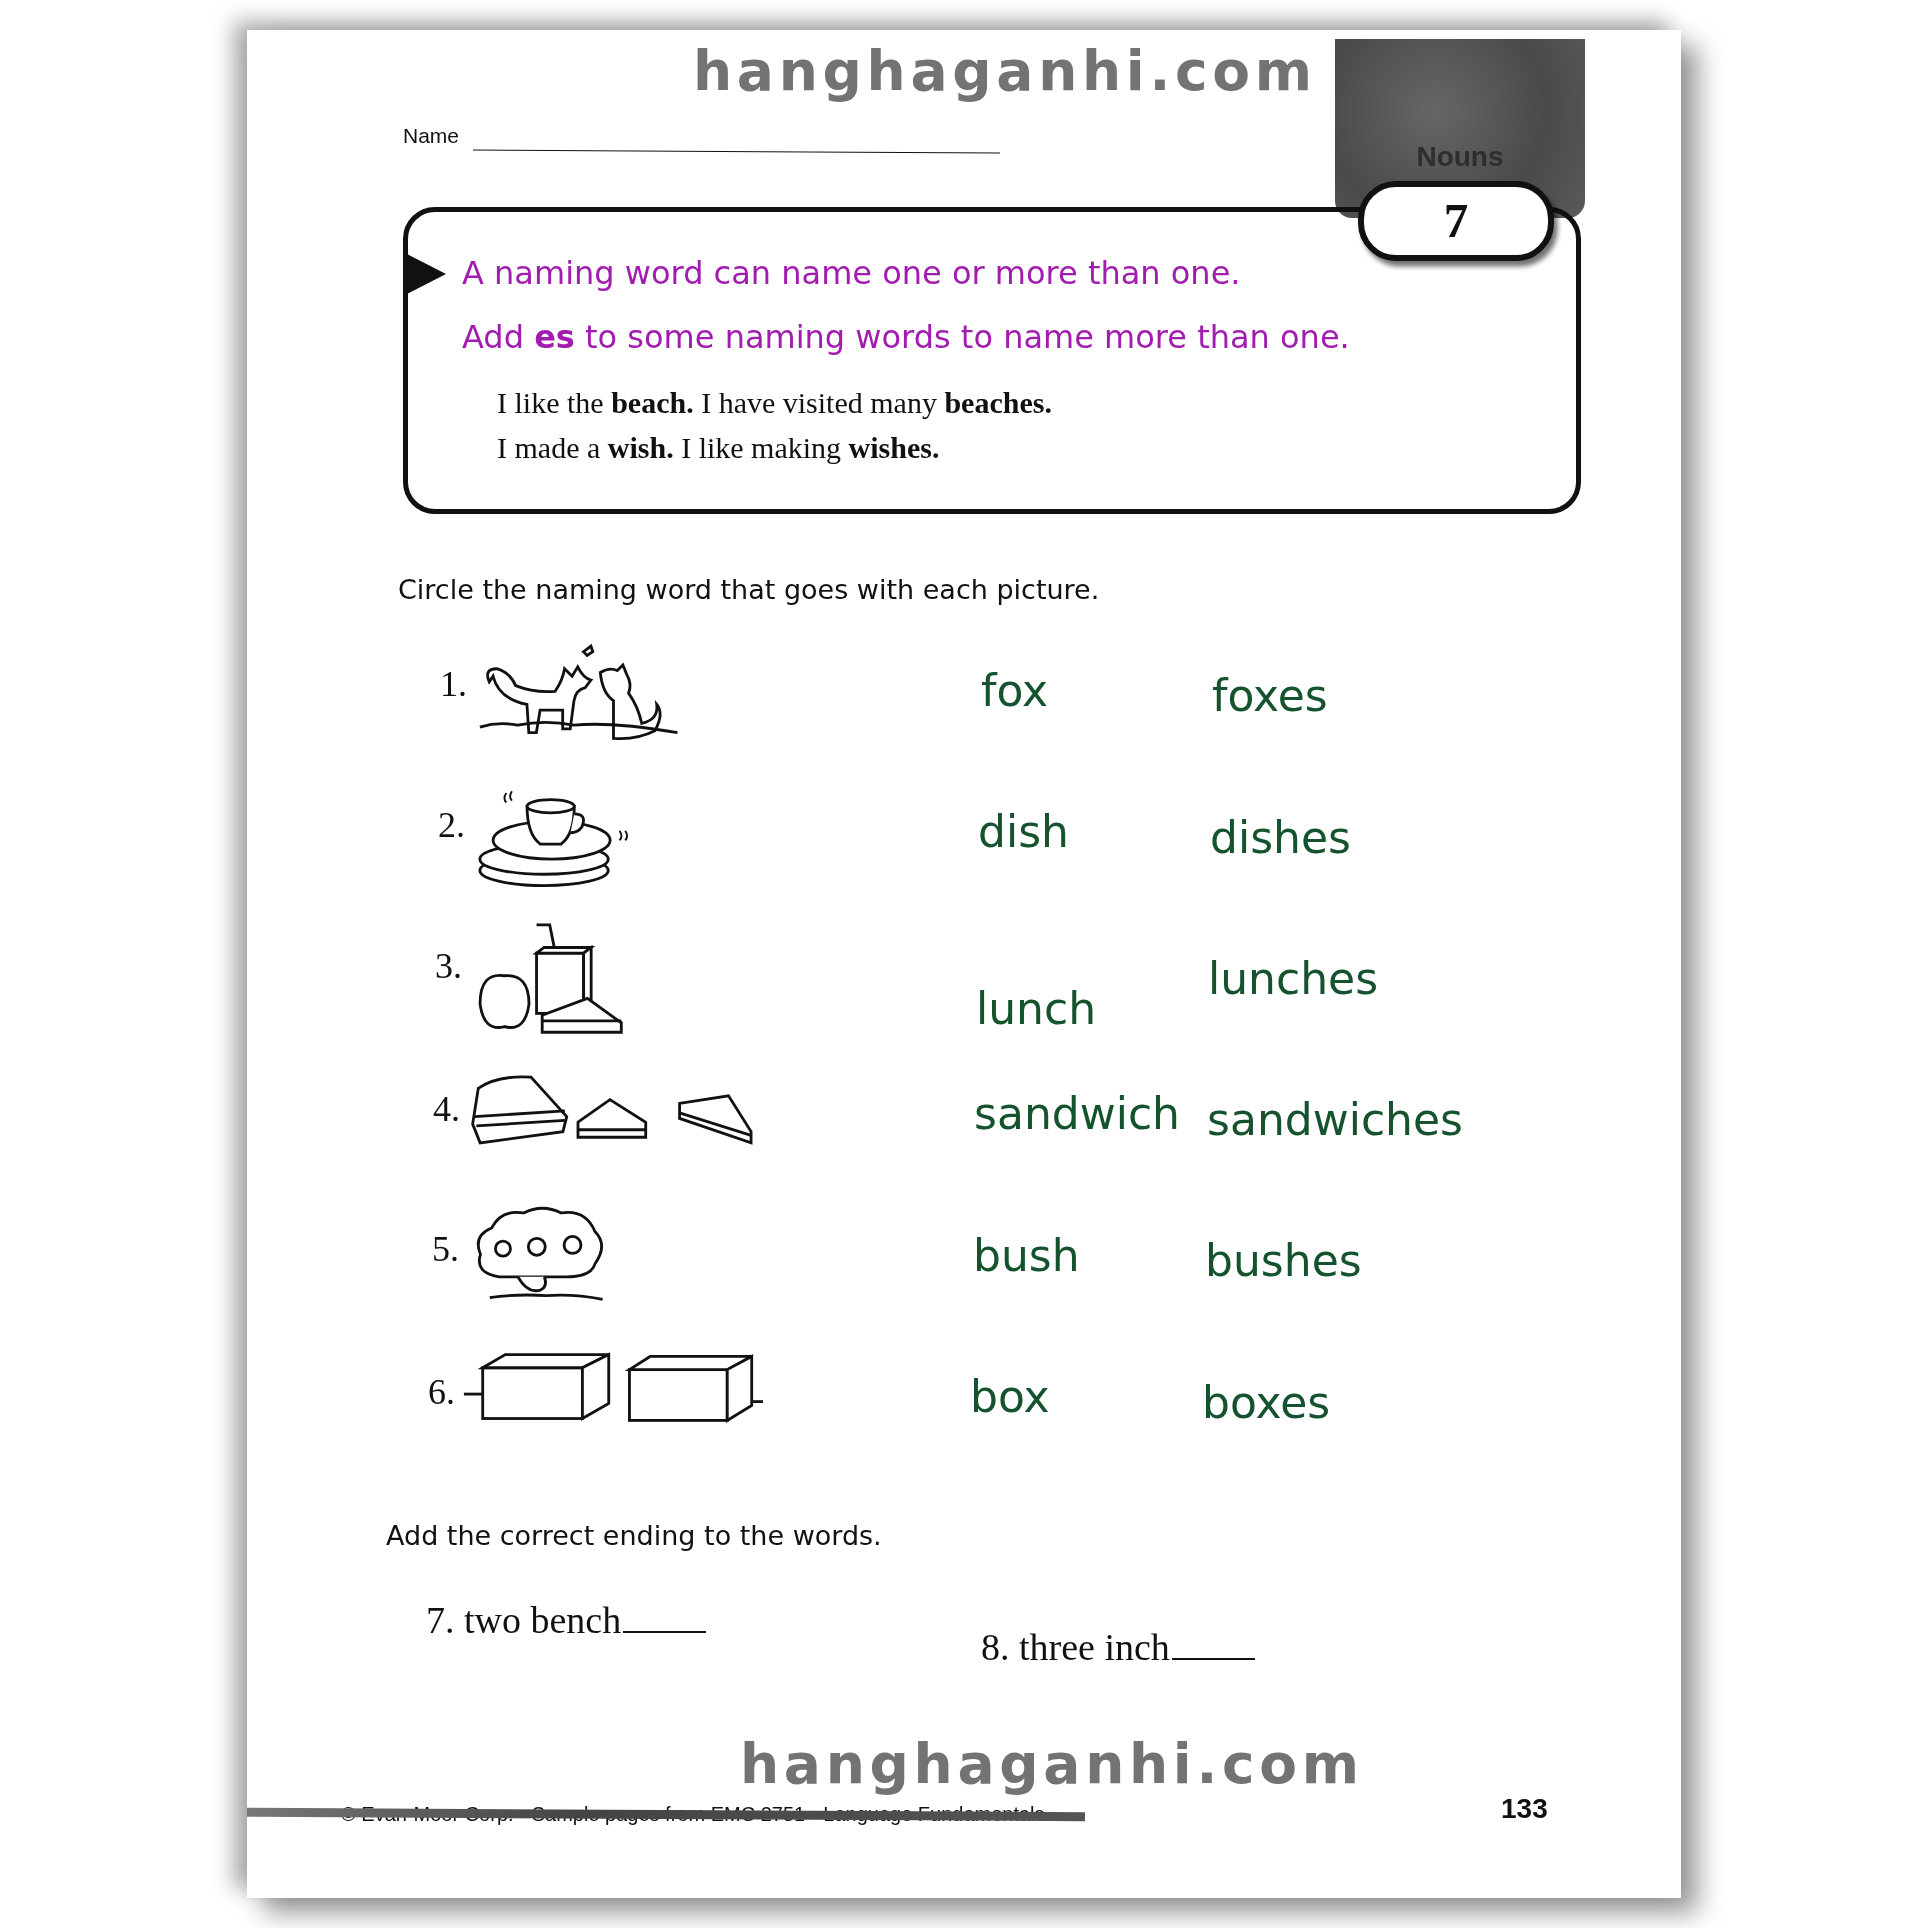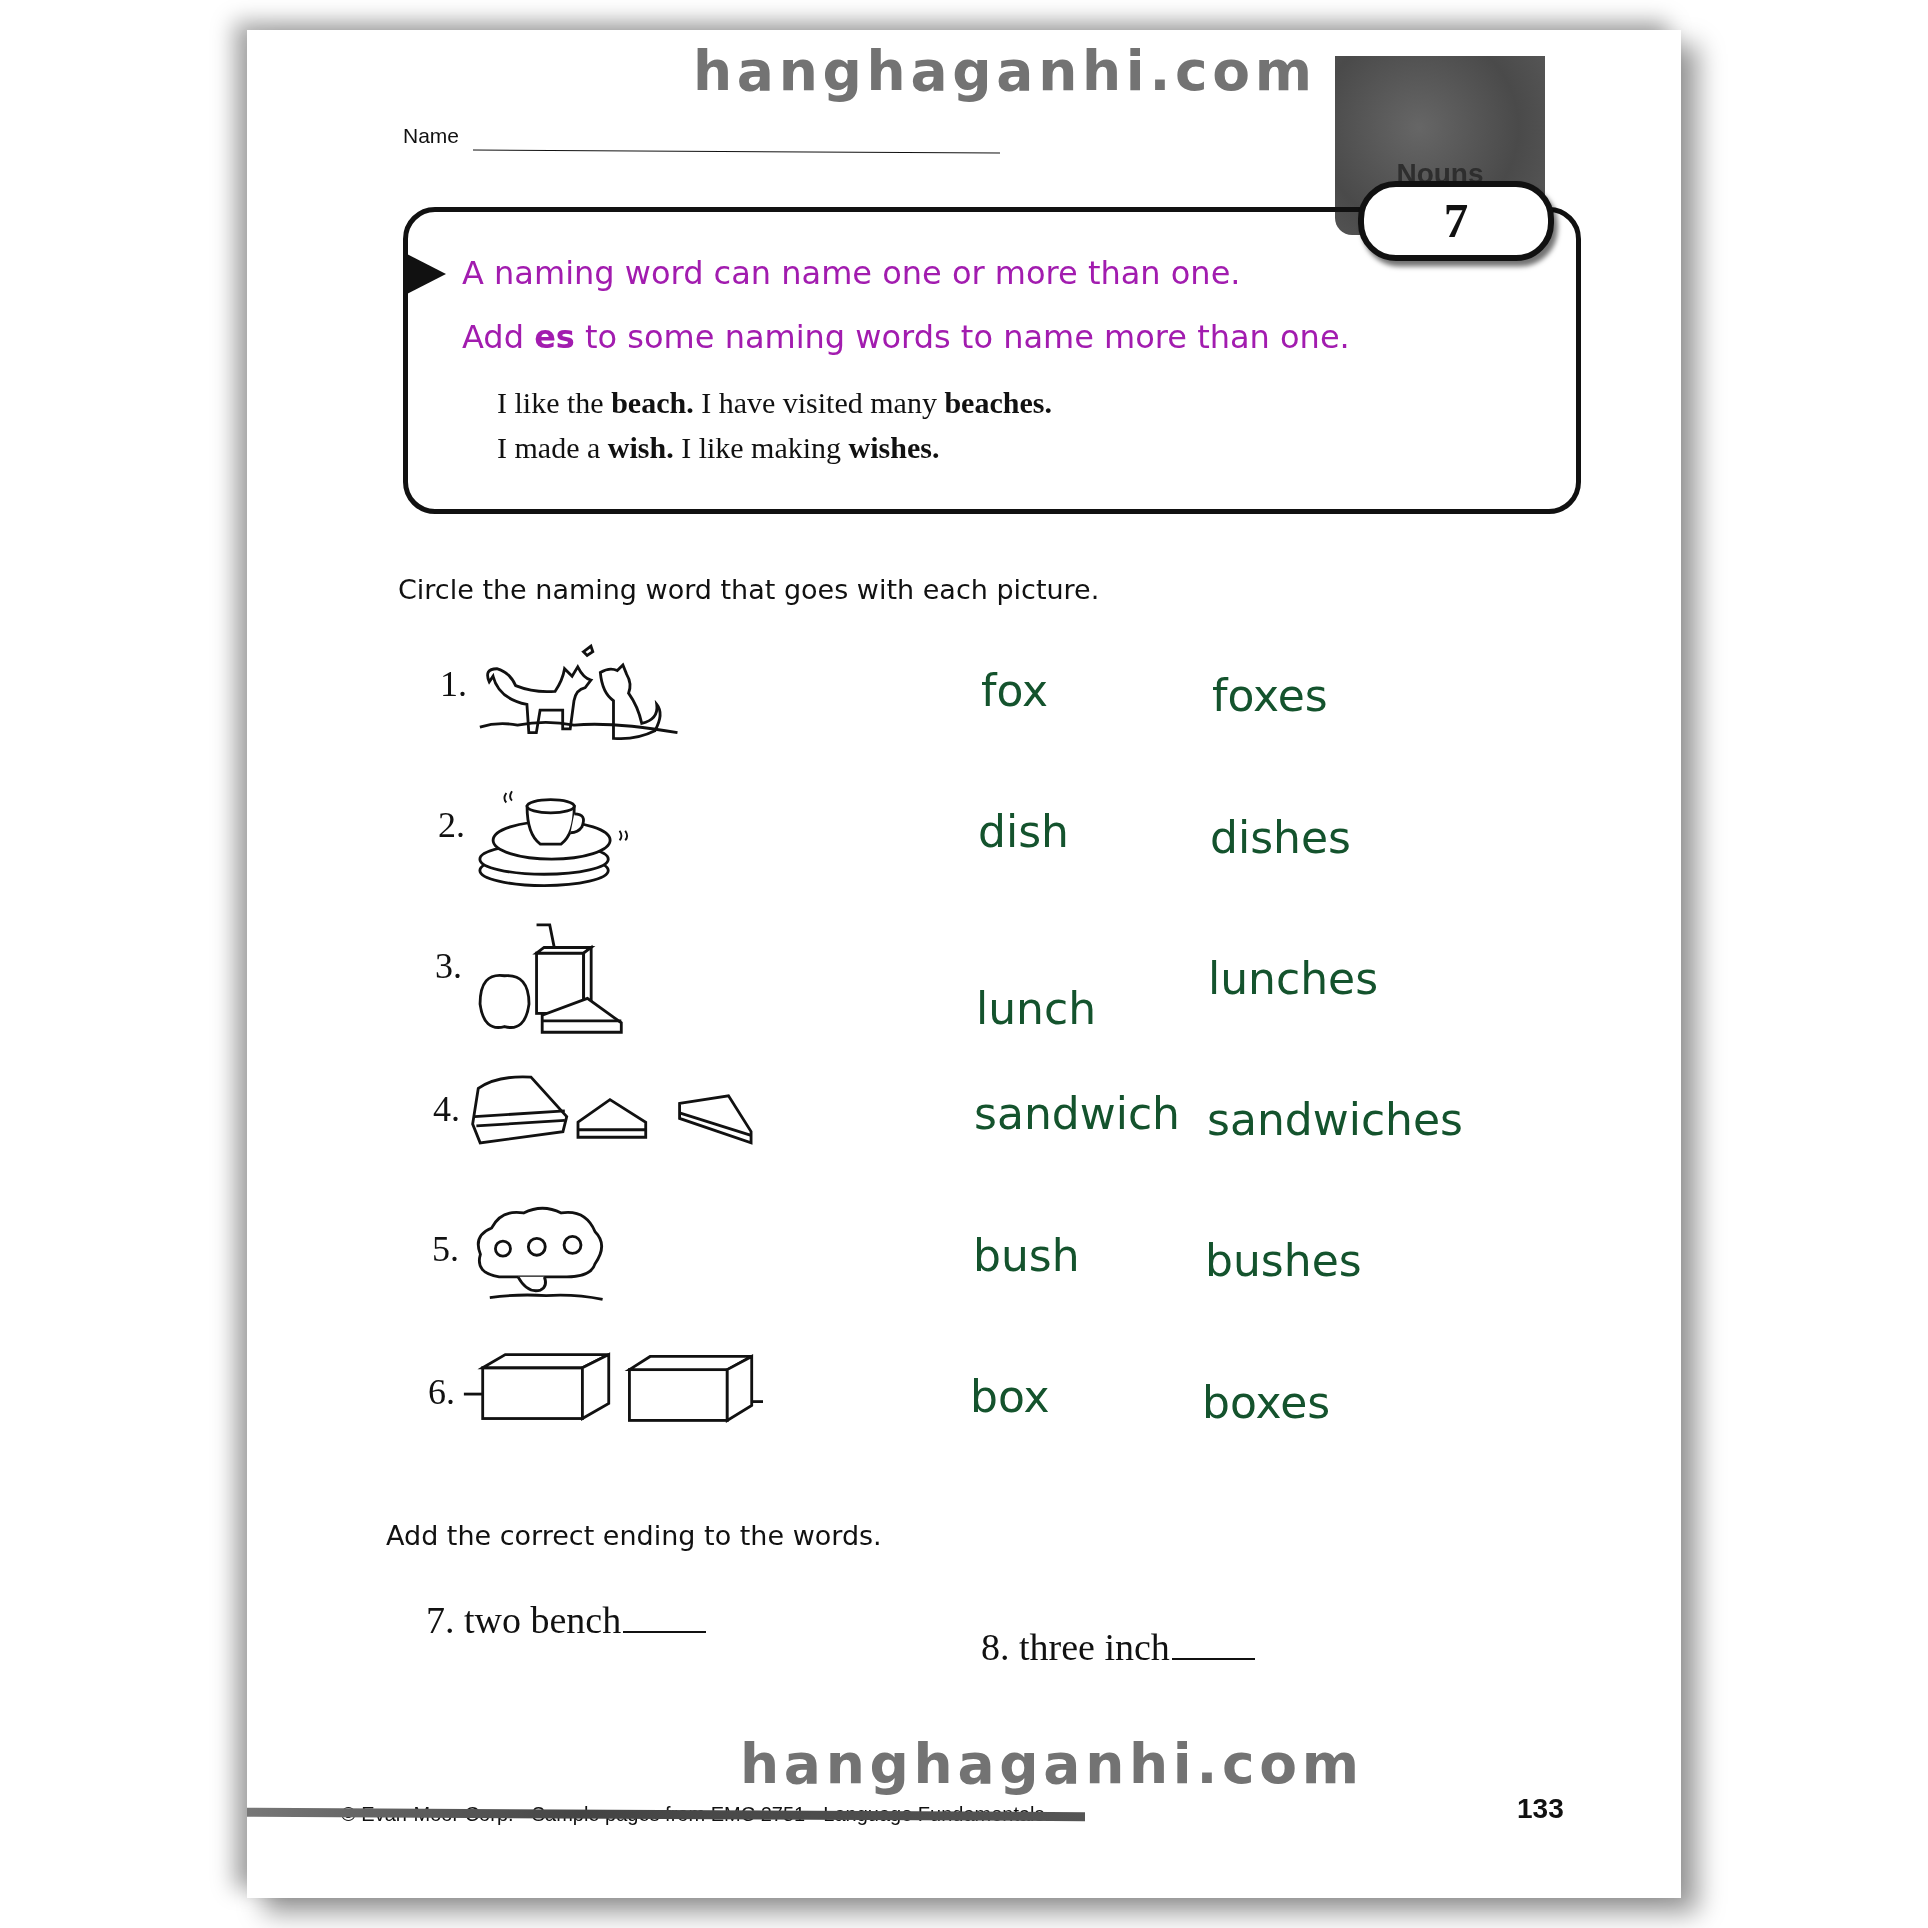--- a/index.html
+++ b/index.html
@@ -3,36 +3,36 @@
 <meta charset="utf-8">
 <style>
   html,body{margin:0;padding:0;}
   body{width:1928px;height:1928px;background:#ffffff;position:relative;overflow:hidden;font-family:"Liberation Sans",sans-serif;}
   .page{position:absolute;left:247px;top:30px;width:1434px;height:1868px;background:#fff;
         box-shadow:-13px -9.4px 21px rgba(0,0,0,0.35), 17px 15px 24.5px rgba(0,0,0,0.40);}
   .abs{position:absolute;}
   .watermark{font-family:"DejaVu Sans",sans-serif;font-size:55px;letter-spacing:4.7px;color:#737373;font-weight:bold;}
   .name-label{font-family:"Liberation Sans",sans-serif;font-size:21px;color:#111;}
   .name-line{border-bottom:1.9px solid #111;width:527px;height:0;transform:rotate(0.3deg);}
-  .tab{left:1088px;top:26px;width:210px;height:179px;background:radial-gradient(circle at 40% 40%,#666,#4a4a4a 60%,#5a5a5a);border-radius:0 0 17px 17px;}
+  .tab{left:1088px;top:9px;width:250px;height:179px;background:radial-gradient(circle at 40% 40%,#666,#4a4a4a 60%,#5a5a5a);border-radius:0 0 17px 17px;}
   .tab-label{width:100%;text-align:center;top:102px;font-family:"Liberation Sans",sans-serif;font-weight:bold;font-size:28px;color:#2e2e2e;}
   .num-pill{left:1111px;top:151px;width:184px;height:68px;background:#fff;border:6.6px solid #111;border-radius:38px;box-shadow:3.8px 5.6px 5.6px rgba(0,0,0,0.55);
             text-align:center;line-height:68px;font-family:"Liberation Serif",serif;font-weight:bold;font-size:49px;color:#111;}
   .rule-box{left:156px;top:177px;width:1168px;height:297px;border:5.6px solid #111;border-radius:32px;}
   .pointer{left:156px;top:222px;width:0;height:0;border-top:22.6px solid transparent;border-bottom:22.6px solid transparent;border-left:43px solid #111;}
   .rule-main{font-family:"DejaVu Sans",sans-serif;font-size:32px;color:#a21caf;}
   .rule-ex{font-family:"Liberation Serif",serif;font-size:30px;color:#111;}
   .instr{font-family:"DejaVu Sans",sans-serif;font-size:27px;color:#111;}
   .item-num{font-family:"Liberation Serif",serif;font-size:36px;color:#111;}
   .word{font-family:"DejaVu Sans",sans-serif;font-size:44px;color:#14532d;}
   .fill{font-family:"Liberation Serif",serif;font-size:38px;color:#111;}
   .blank{display:inline-block;width:83px;border-bottom:2.8px solid #111;height:0;vertical-align:baseline;margin-left:1.9px;}
   .footer-text{font-family:"Liberation Sans",sans-serif;font-size:20px;color:#111;margin-top:16px;}
   .footer-bar{left:0;top:1780px;width:838px;height:9.4px;background:linear-gradient(90deg,#777,#444 40%,#555);transform:rotate(0.3deg);}
-  .page-num{font-family:"Liberation Sans",sans-serif;font-weight:bold;font-size:28px;color:#111;margin-left:16px;}
+  .page-num{font-family:"Liberation Sans",sans-serif;font-weight:bold;font-size:28px;color:#111;}
   svg{position:absolute;overflow:visible;}
 </style>
 </head>
 <body>
 
 <div class="page">
 
   <div class="abs watermark" style="left:446px;top:9.4px;">hanghaganhi.com</div>
 
   <div class="abs name-label" style="left:156px;top:94px;">Name</div>

